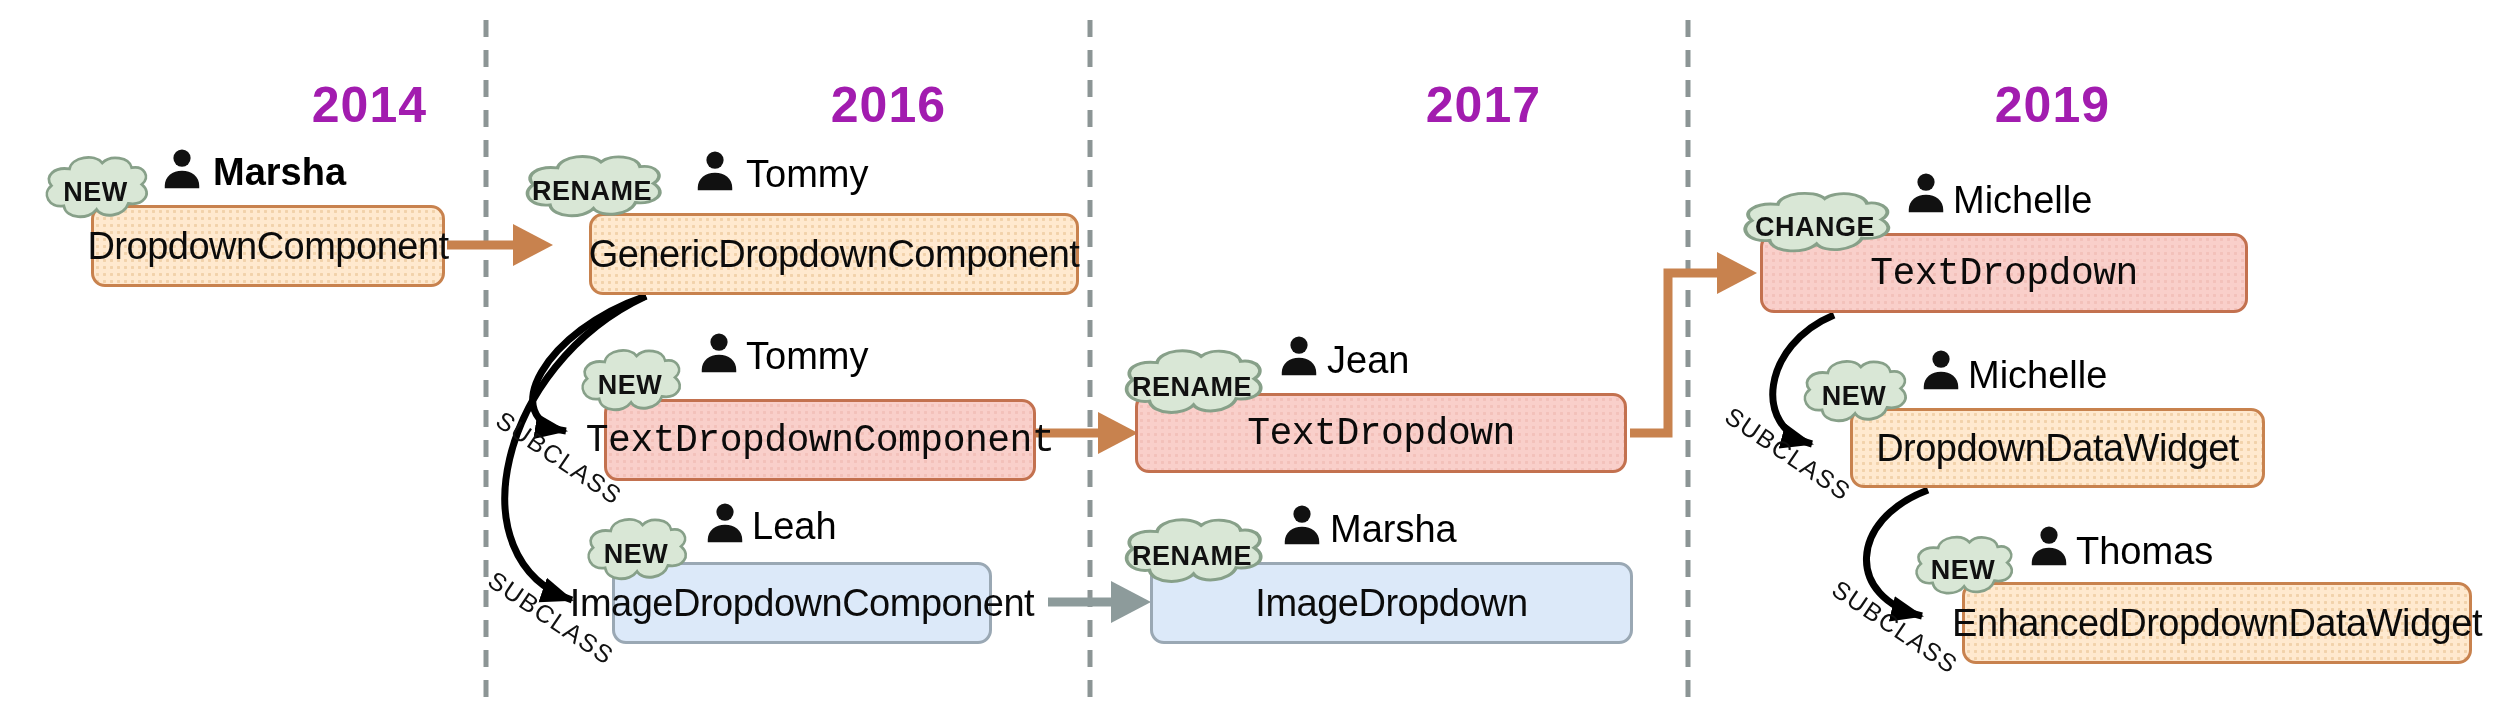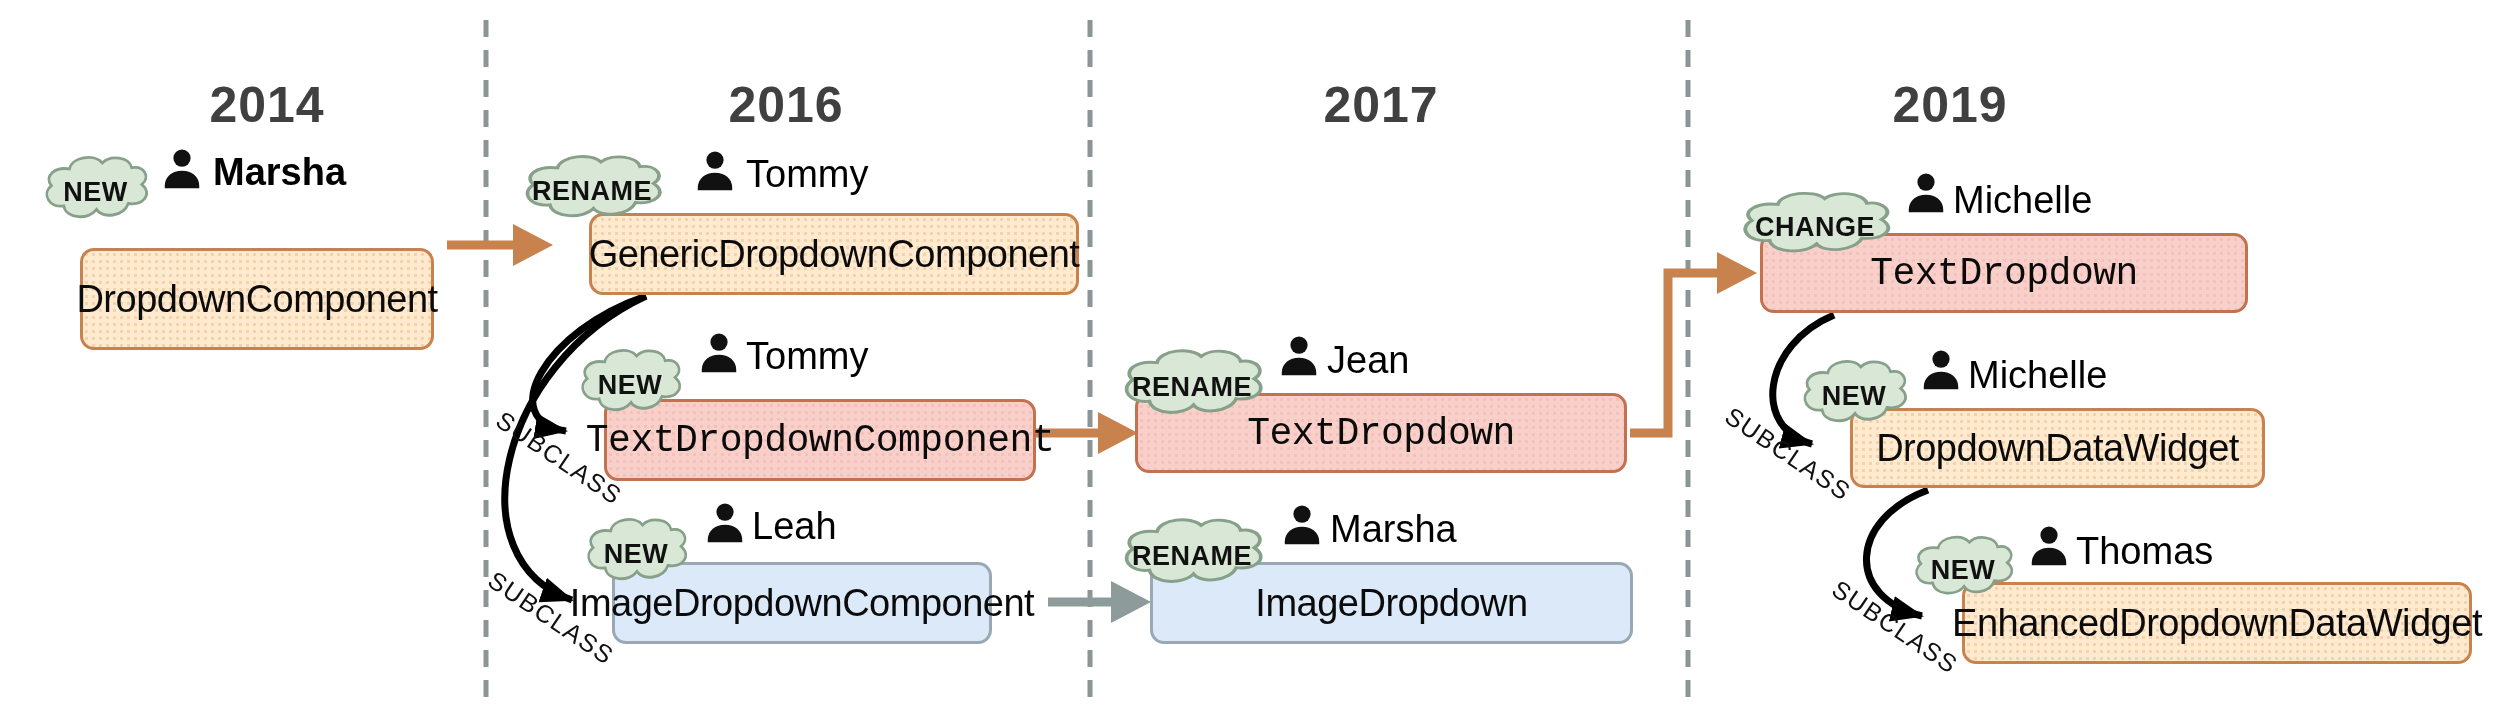--- a/index.html
+++ b/index.html
@@ -2,22 +2,22 @@
 <html><head>
 <meta charset="utf-8">
 <style>
   html,body{margin:0;padding:0;background:#ffffff;}
   .canvas{
     position:relative;width:2493px;height:726px;background:#ffffff;overflow:hidden;
     font-family:"Liberation Sans", sans-serif;color:#000;
   }
   .layer{position:absolute;left:0;top:0;width:2493px;height:726px;}
   .year{
-    position:absolute;width:320px;text-align:center;
-    font-size:50px;font-weight:bold;color:#404040;letter-spacing:1px;
+    position:absolute;width:320px;text-align:right;
+    font-size:50px;font-weight:bold;color:#a21caf;letter-spacing:1px;
   }
   .box{
     position:absolute;display:flex;align-items:center;justify-content:center;
     border-radius:14px;box-sizing:border-box;
     font-size:38px;color:#0b0b0b;letter-spacing:-0.5px;white-space:nowrap;
   }
   .peach{
     background-color:#FFE9CF;
     background-image:radial-gradient(#F2D2AB 1.4px, transparent 1.5px);
     background-size:7px 7px;
@@ -83,21 +83,21 @@
     <path d="M646,296 C498,365 455,560 572,600" fill="none" stroke="#000" stroke-width="7" marker-end="url(#mh-black)"></path>
     <path d="M1834,315 C1762,345 1752,428 1812,444" fill="none" stroke="#000" stroke-width="7" marker-end="url(#mh-black)"></path>
     <path d="M1928,490 C1848,520 1846,598 1922,616" fill="none" stroke="#000" stroke-width="7" marker-end="url(#mh-black)"></path>
   </svg>
 
   <div class="year" style="left:107px;top:76px;">2014</div>
   <div class="year" style="left:626px;top:76px;">2016</div>
   <div class="year" style="left:1221px;top:76px;">2017</div>
   <div class="year" style="left:1790px;top:76px;">2019</div>
 
-  <div class="box peach" style="left:80px;top:205px;width:354px;height:102px;margin-top:43px;">
+  <div class="box peach" style="left:91px;top:205px;width:354px;height:82px;">
     <span>DropdownComponent</span>
   </div>
   <div class="person" style="left:160px;top:146px;">
     <svg viewBox="0 0 24 26" width="44" height="48">
         <circle cx="12" cy="6.5" r="4.7" fill="#111"></circle>
         <path d="M12,13.4 C6.8,13.4 2.6,16.6 2.6,21.6 L2.6,23 L21.4,23 L21.4,21.6 C21.4,16.6 17.2,13.4 12,13.4 Z" fill="#111"></path>
       </svg>
   </div>
   <div class="person-name" style="left:213px;top:148px;font-weight:bold;">Marsha</div>
   <div class="cloud" style="left:39px;top:151px;width:113px;height:74px;">

